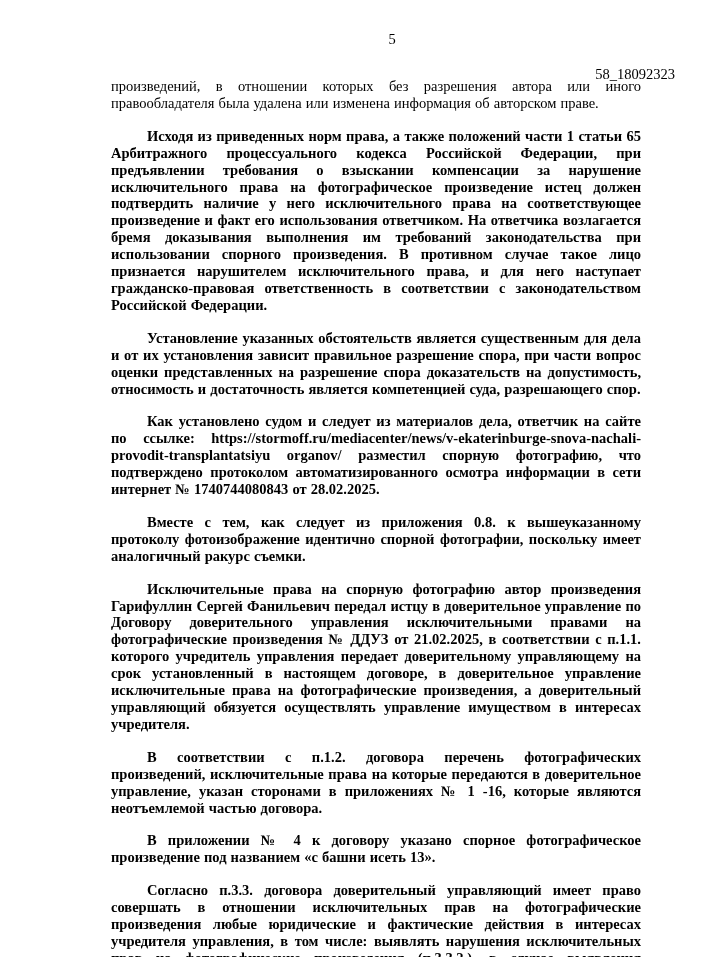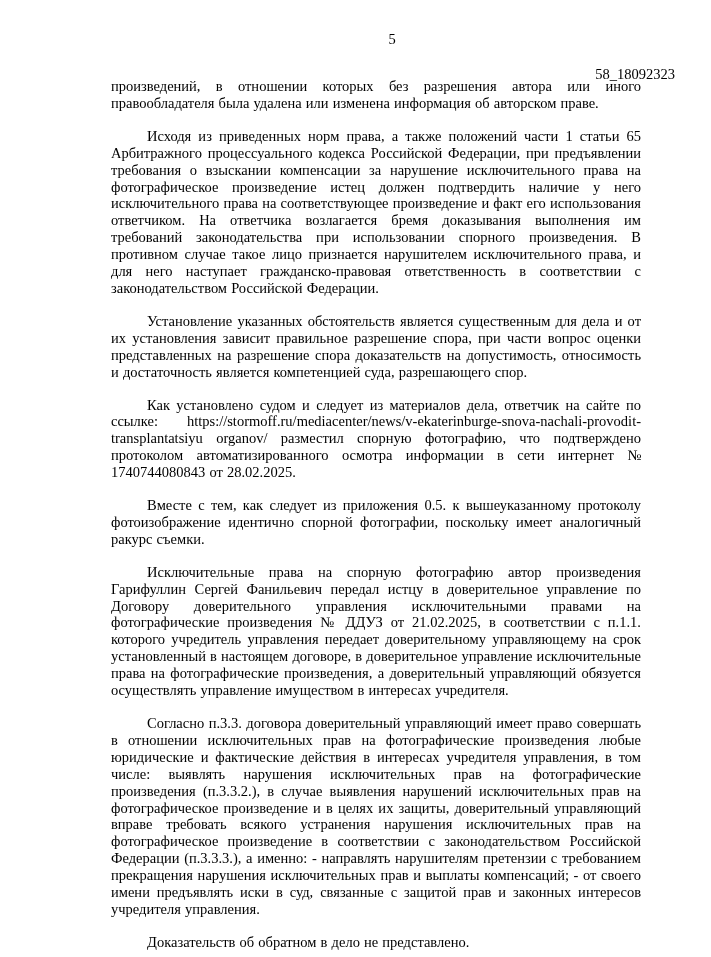--- a/index.html
+++ b/index.html
@@ -50,33 +50,36 @@
   }
   .para {
     margin: 16px;
     padding: 0;
     text-indent: 0;
     overflow-wrap: break-word;
     word-spacing: 0.5px;
   }
   .para.indent {
     text-indent: 36px;
+    font-weight: bold;
   }
 </style>
 </head>
 <body>
 
 <div class="page">
   <div class="header">
     <span class="page-num">5</span>
     <span class="case-num">58_18092323</span>
   </div>
   <div class="body-text" id="paragraphs">
       <p class="para">произведений, в отношении которых без разрешения автора или иного правообладателя была удалена или изменена информация об авторском праве.</p>
       <p class="para indent">Исходя из приведенных норм права, а также положений части 1 статьи 65 Арбитражного процессуального кодекса Российской Федерации, при предъявлении требования о взыскании компенсации за нарушение исключительного права на фотографическое произведение истец должен подтвердить наличие у него исключительного права на соответствующее произведение и факт его использования ответчиком. На ответчика возлагается бремя доказывания выполнения им требований законодательства при использовании спорного произведения. В противном случае такое лицо признается нарушителем исключительного права, и для него наступает гражданско-правовая ответственность в соответствии с законодательством Российской Федерации.</p>
       <p class="para indent">Установление указанных обстоятельств является существенным для дела и от их установления зависит правильное разрешение спора, при части вопрос оценки представленных на разрешение спора доказательств на допустимость, относимость и достаточность является компетенцией суда, разрешающего спор.</p>
       <p class="para indent">Как установлено судом и следует из материалов дела, ответчик на сайте по ссылке: https://stormoff.ru/mediacenter/news/v-ekaterinburge-snova-nachali-provodit-transplantatsiyu organov/ разместил спорную фотографию, что подтверждено протоколом автоматизированного осмотра информации в сети интернет № 1740744080843 от 28.02.2025.</p>
-      <p class="para indent">Вместе с тем, как следует из приложения 0.5. к вышеуказанному протоколу фотоизображение идентично спорной фотографии, поскольку  имеет аналогичный ракурс съемки.</p>
+      <p class="para indent">Вместе с тем, как следует из приложения 0.8. к вышеуказанному протоколу фотоизображение идентично спорной фотографии, поскольку  имеет аналогичный ракурс съемки.</p>
       <p class="para indent">Исключительные права на спорную фотографию автор произведения Гарифуллин Сергей Фанильевич передал истцу в доверительное управление  по Договору доверительного управления исключительными правами на фотографические произведения № ДДУЗ от 21.02.2025,  в соответствии с п.1.1.  которого учредитель управления передает доверительному управляющему на срок установленный в настоящем договоре, в доверительное управление исключительные права на фотографические произведения, а доверительный управляющий обязуется осуществлять управление имуществом в интересах учредителя.</p>
+      <p class="para indent">В соответствии с п.1.2. договора перечень фотографических произведений, исключительные права на которые передаются в доверительное управление, указан сторонами в приложениях № 1 -16, которые являются неотъемлемой частью договора.</p>
+      <p class="para indent">В приложении № 4 к договору указано спорное фотографическое произведение под названием «с башни исеть 13».</p>
       <p class="para indent">Согласно п.3.3. договора доверительный управляющий имеет право совершать в отношении исключительных прав на фотографические произведения любые юридические и фактические действия в интересах учредителя управления, в том числе:  выявлять нарушения исключительных прав на фотографические произведения (п.3.3.2.), в случае выявления нарушений исключительных прав на фотографическое произведение и в целях их защиты, доверительный управляющий вправе требовать всякого устранения нарушения исключительных прав на фотографическое произведение в соответствии с законодательством Российской Федерации (п.3.3.3.), а именно: - направлять нарушителям претензии с требованием прекращения нарушения исключительных прав и выплаты компенсаций; - от своего имени предъявлять иски в суд, связанные с защитой прав и законных интересов учредителя управления.</p>
       <p class="para indent">Доказательств об обратном в дело не представлено.</p>
     </div>
 </div>
 
 </body></html>

